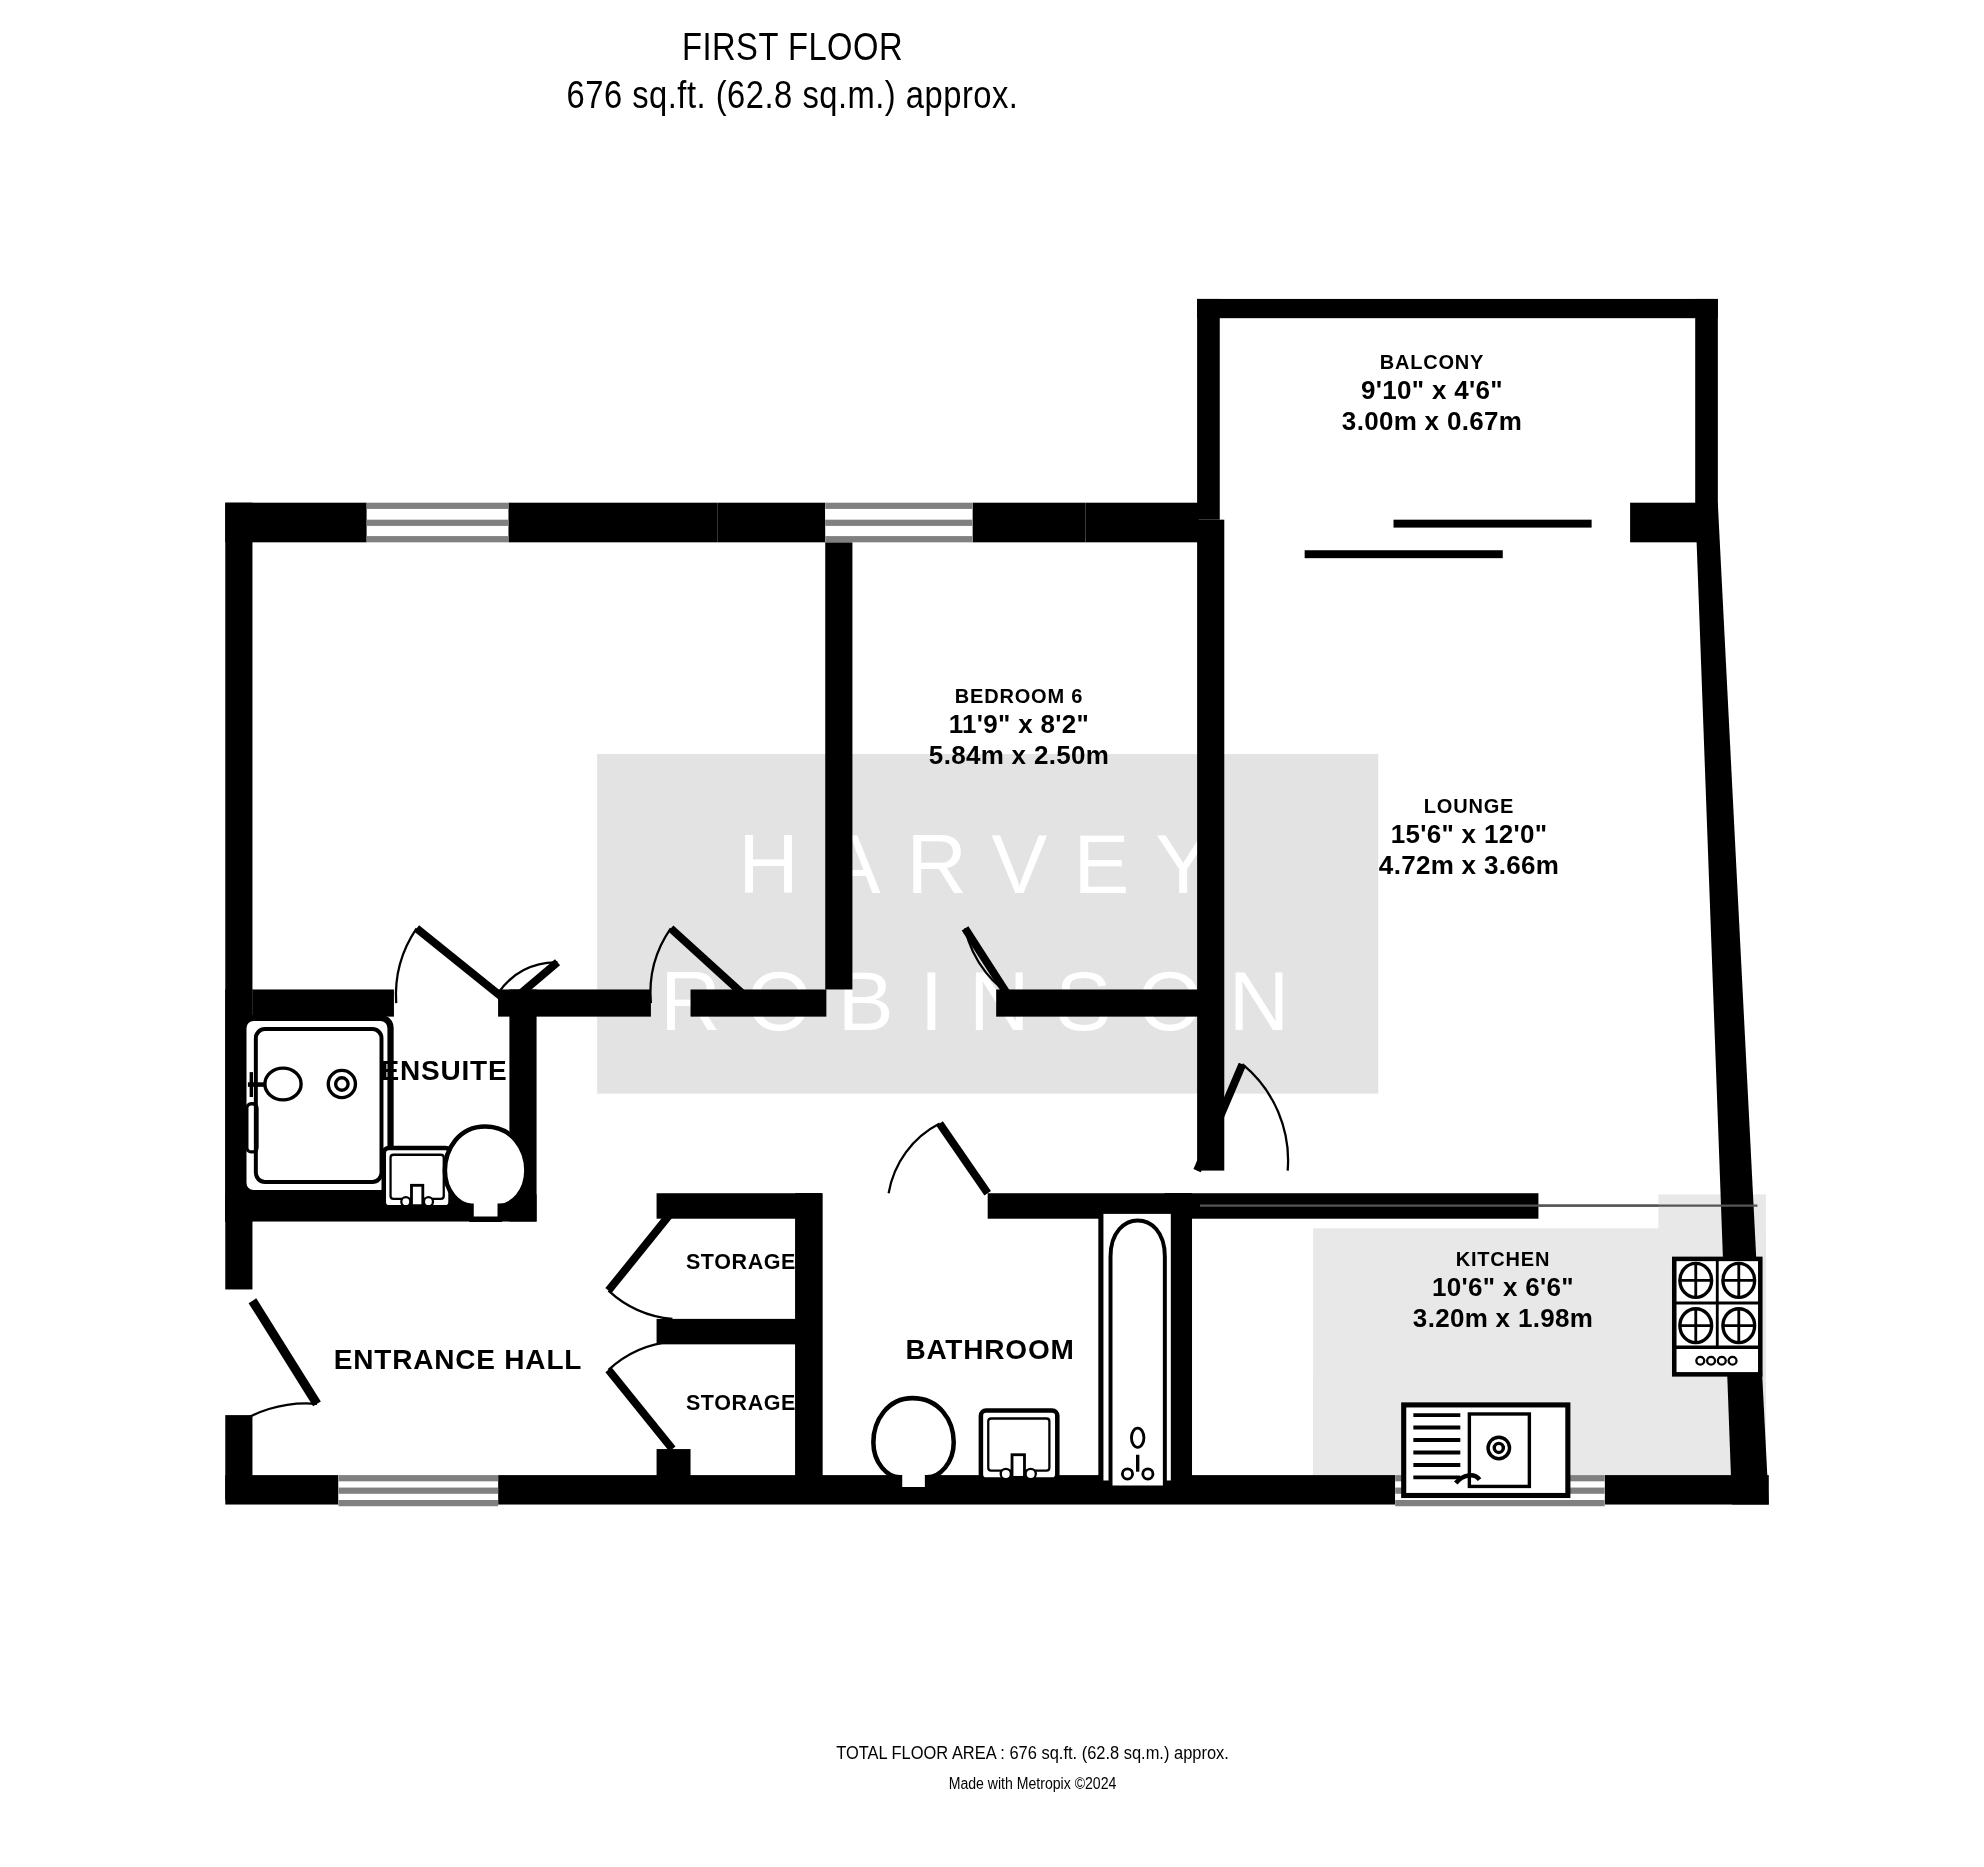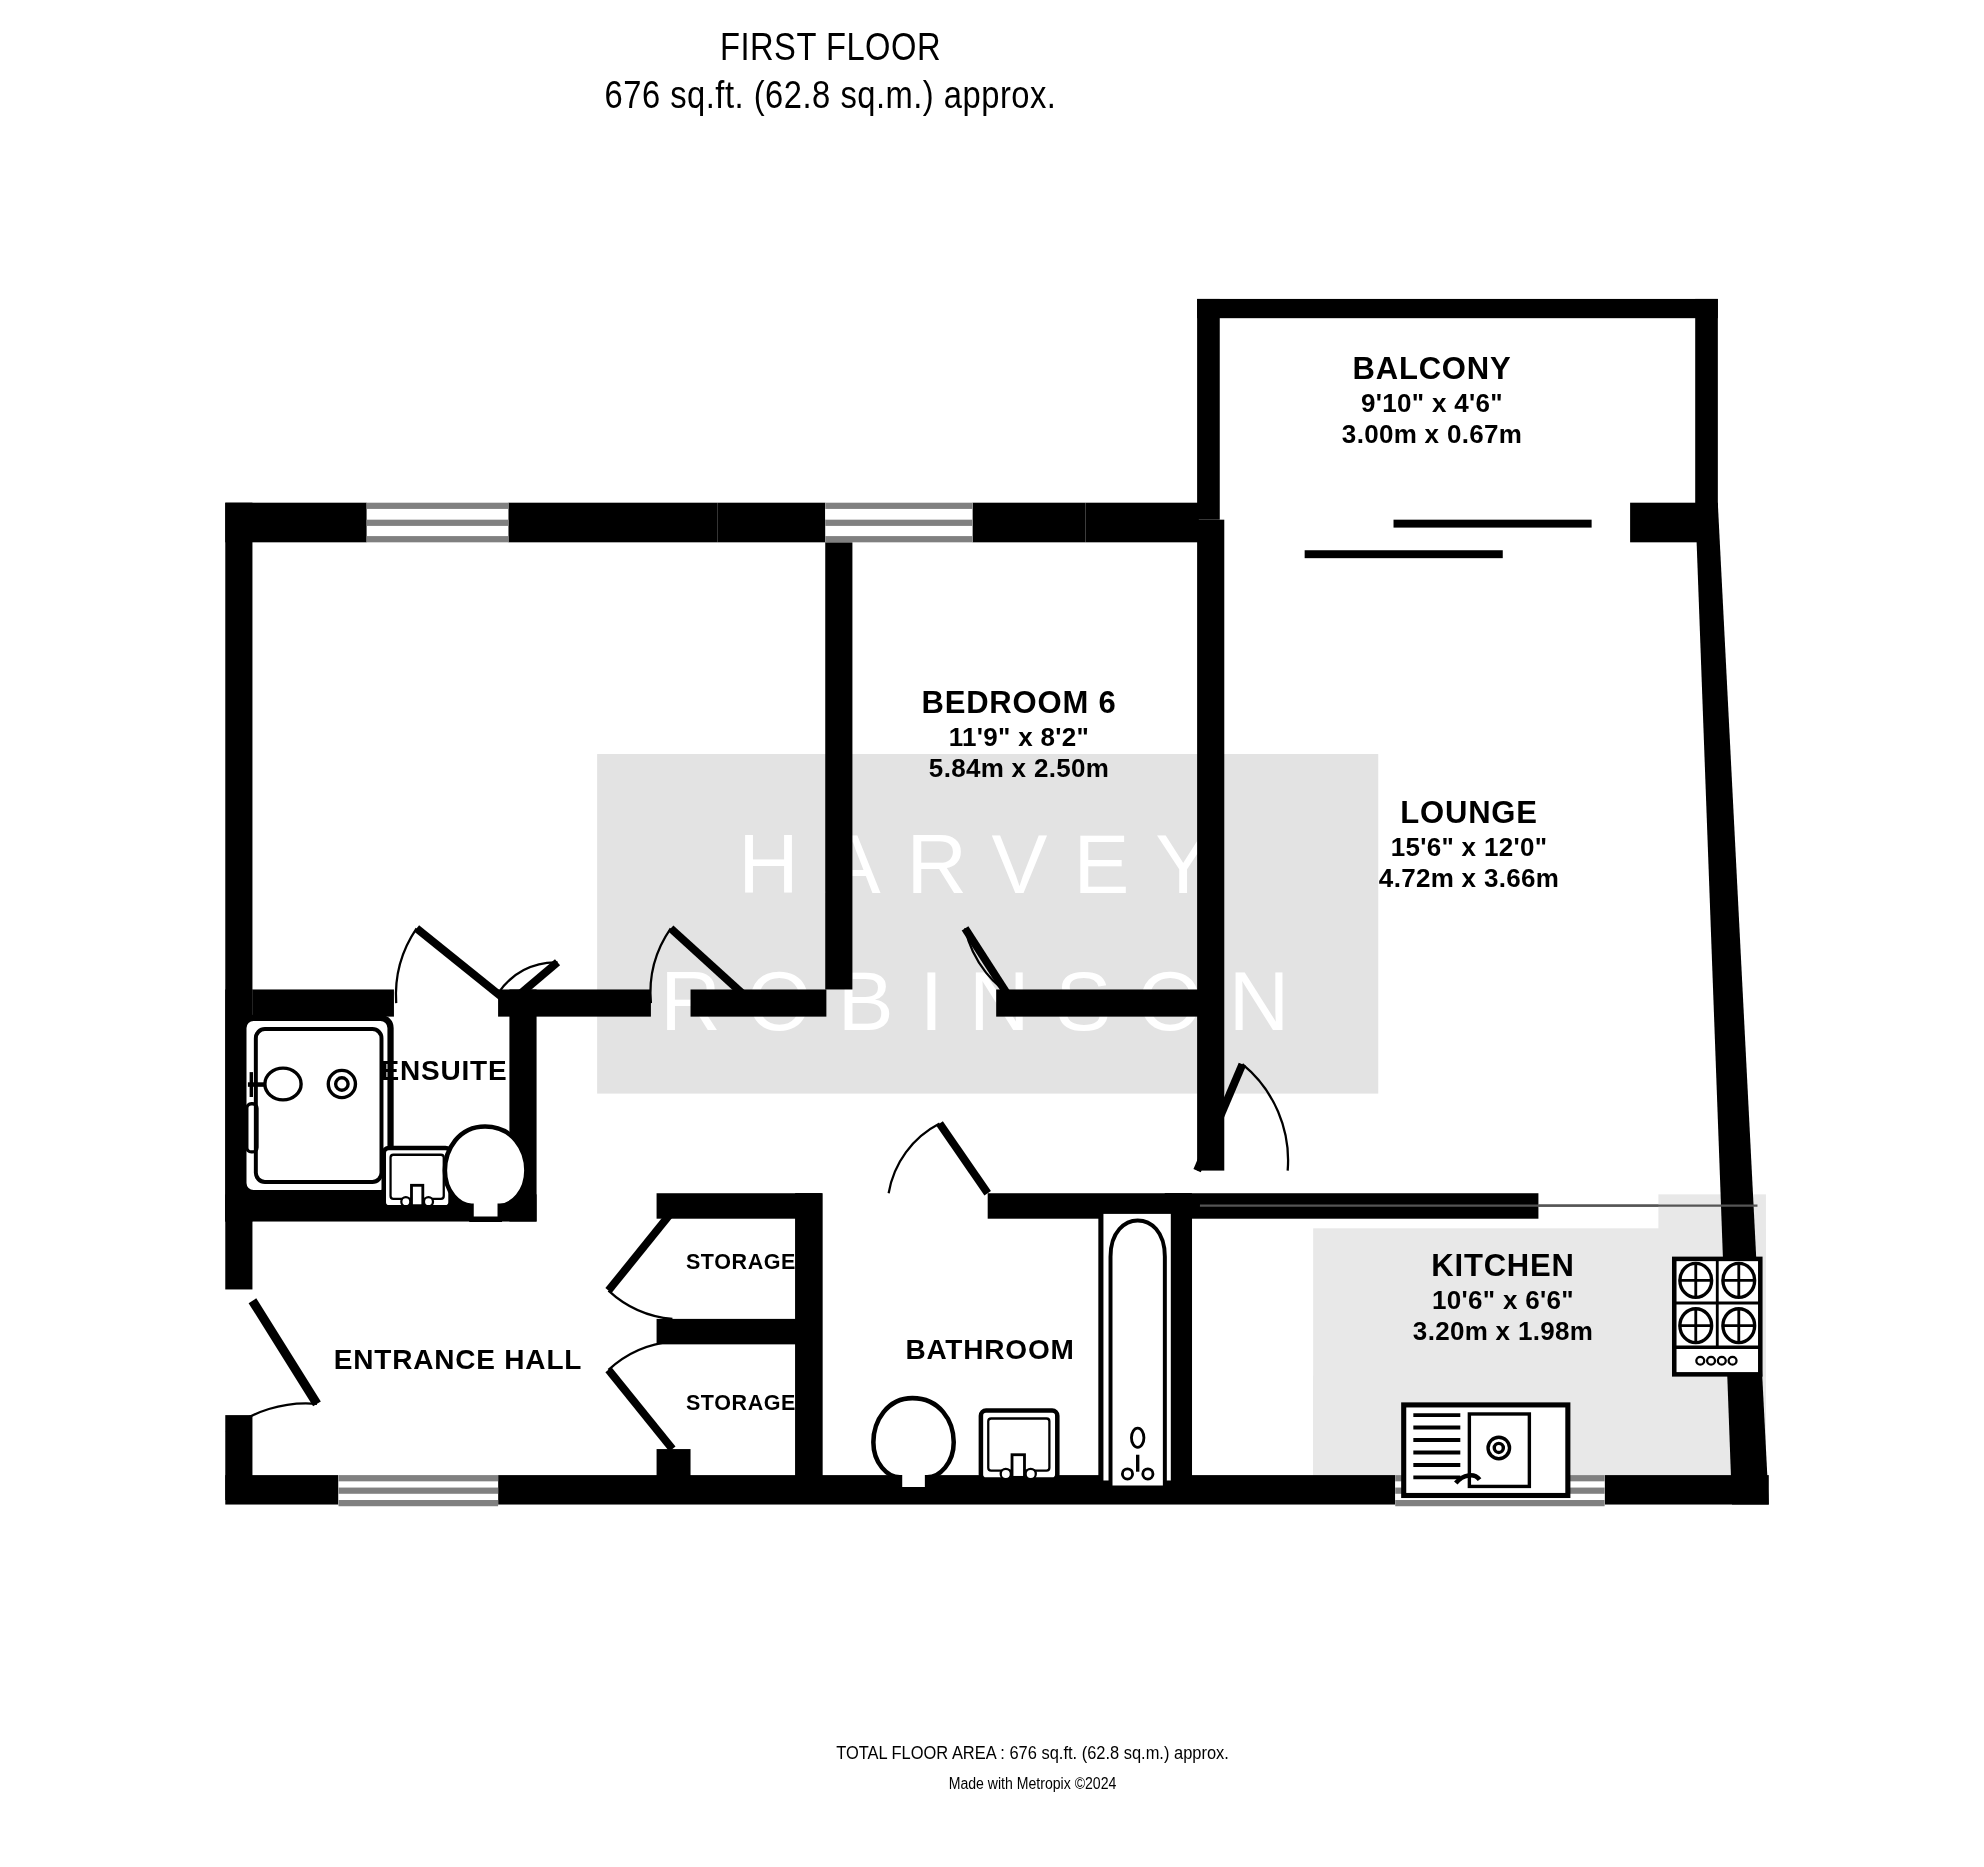--- a/index.html
+++ b/index.html
@@ -24,21 +24,20 @@
   }
 
   
   .header {
     position: absolute;
     top: 24px;
     left: 0;
     width: 1585px;
     text-align: center;
     line-height: 1.26;
-    margin-left: 38px;
   }
   .header .line {
     display: block;
     font-size: 38px;
     font-weight: 400;
     letter-spacing: 0.6px;
     color: #000;
     transform: scaleX(0.86);
   }
 
@@ -79,21 +78,21 @@
     position: absolute;
     text-align: center;
     line-height: 1.19;
     white-space: nowrap;
     transform: translateX(-50%);
     pointer-events: none;
   }
   .room-label .rname {
     display: block;
     font-weight: 700;
-    font-size: 31px;
+    font-size: 20px;
     letter-spacing: 0.8px;
     color: #000;
   }
   .room-label .rdim {
     display: block;
     font-weight: 700;
     font-size: 26px;
     letter-spacing: 0.3px;
     color: #000;
   }

